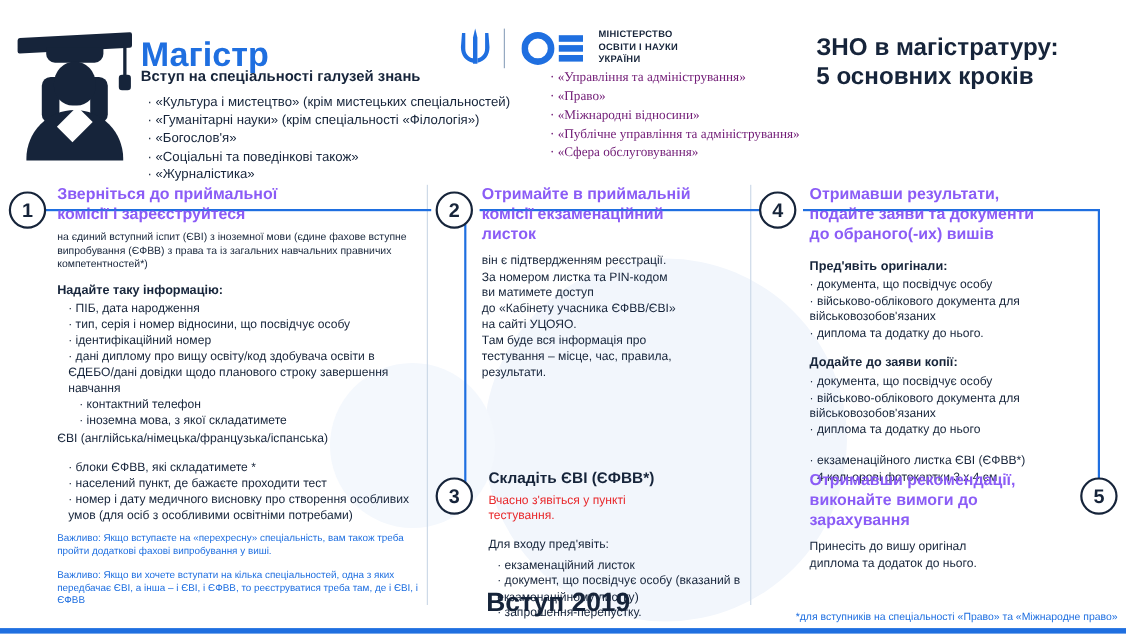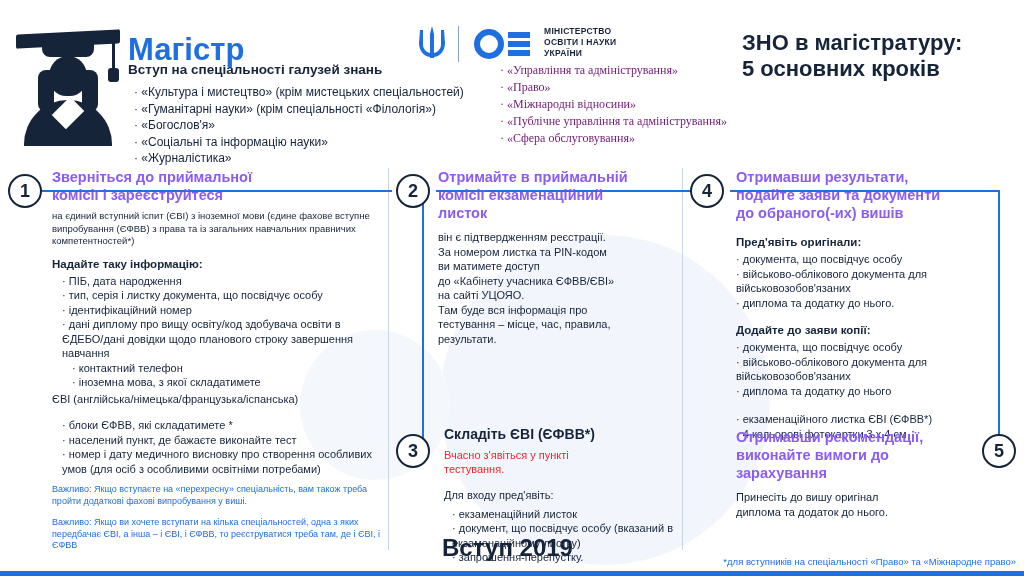--- a/index.html
+++ b/index.html
@@ -113,21 +113,21 @@
     <div class="collar"></div>
   </div>
 
   <div class="magistr">Магістр</div>
   <div class="vstup-sub">Вступ на спеціальності галузей знань</div>
 
   <div class="spec-col-a">
     <div>· «Культура і мистецтво» (крім мистецьких спеціальностей)</div>
     <div>· «Гуманітарні науки» (крім спеціальності «Філологія»)</div>
     <div>· «Богослов'я»</div>
-    <div>· «Соціальні та інформацію науки»</div>
+    <div>· «Соціальні та поведінкові також»</div>
     <div>· «Журналістика»</div>
   </div>
 
   <div class="spec-col-b">
     <div>· «Управління та адміністрування»</div>
     <div>· «Право»</div>
     <div>· «Міжнародні відносини»</div>
     <div>· «Публічне управління та адміністрування»</div>
     <div>· «Сфера обслуговування»</div>
   </div>
@@ -166,30 +166,30 @@
 <div class="connector" style="left:998px; top:190px; width:2px;   height:262px;"></div>
 
 <div class="step-circle" style="left:8px; top:174px;">1</div>
 <div class="col" style="left:52px; top:168px; width:330px;">
   <div class="col-title" style="white-space:pre-line;">Зверніться до приймальної
 комісії і зареєструйтеся</div>
   <div class="small-text" style="margin-top:6px;">на єдиний вступний іспит (ЄВІ) з іноземної мови (єдине фахове вступне випробування (ЄФВВ) з права та із загальних навчальних правничих компетентностей*)</div>
   <div class="sub-bold" style="margin-top:10px;">Надайте таку інформацію:</div>
   <div class="body-text" style="margin-top:4px; padding-left:10px;">
     <div>· ПІБ, дата народження</div>
-    <div>· тип, серія і листку документа, що посвідчує особу</div>
+    <div>· тип, серія і номер відносини, що посвідчує особу</div>
     <div>· ідентифікаційний номер</div>
     <div>· дані диплому про вищу освіту/код здобувача освіти в ЄДЕБО/дані довідки щодо планового строку завершення навчання</div>
     <div style="padding-left:10px;">· контактний телефон</div>
     <div style="padding-left:10px;">· іноземна мова, з якої складатимете</div>
   </div>
   <div class="body-text" style="margin-top:2px;">ЄВІ (англійська/німецька/французька/іспанська)</div>
   <div class="body-text" style="margin-top:12px; padding-left:10px;">
     <div>· блоки ЄФВВ, які складатимете *</div>
-    <div>· населений пункт, де бажаєте виконайте тест</div>
+    <div>· населений пункт, де бажаєте проходити тест</div>
     <div>· номер і дату медичного висновку про створення особливих умов (для осіб з особливими освітніми потребами)</div>
   </div>
   <div class="blue-note" style="margin-top:8px;">Важливо: Якщо вступаєте на «перехресну» спеціальність, вам також треба пройти додаткові фахові випробування у виші.</div>
   <div class="blue-note" style="margin-top:10px;">Важливо: Якщо ви хочете вступати на кілька спеціальностей,  одна з яких передбачає ЄВІ, а інша – і ЄВІ, і ЄФВВ, то реєструватися треба там, де і ЄВІ, і ЄФВВ</div>
 </div>
 
 <div class="step-circle" style="left:396px; top:174px;">2</div>
 <div class="col" style="left:438px; top:168px; width:250px;">
   <div class="col-title" style="white-space:pre-line;">Отримайте в приймальній
 комісії екзаменаційний

